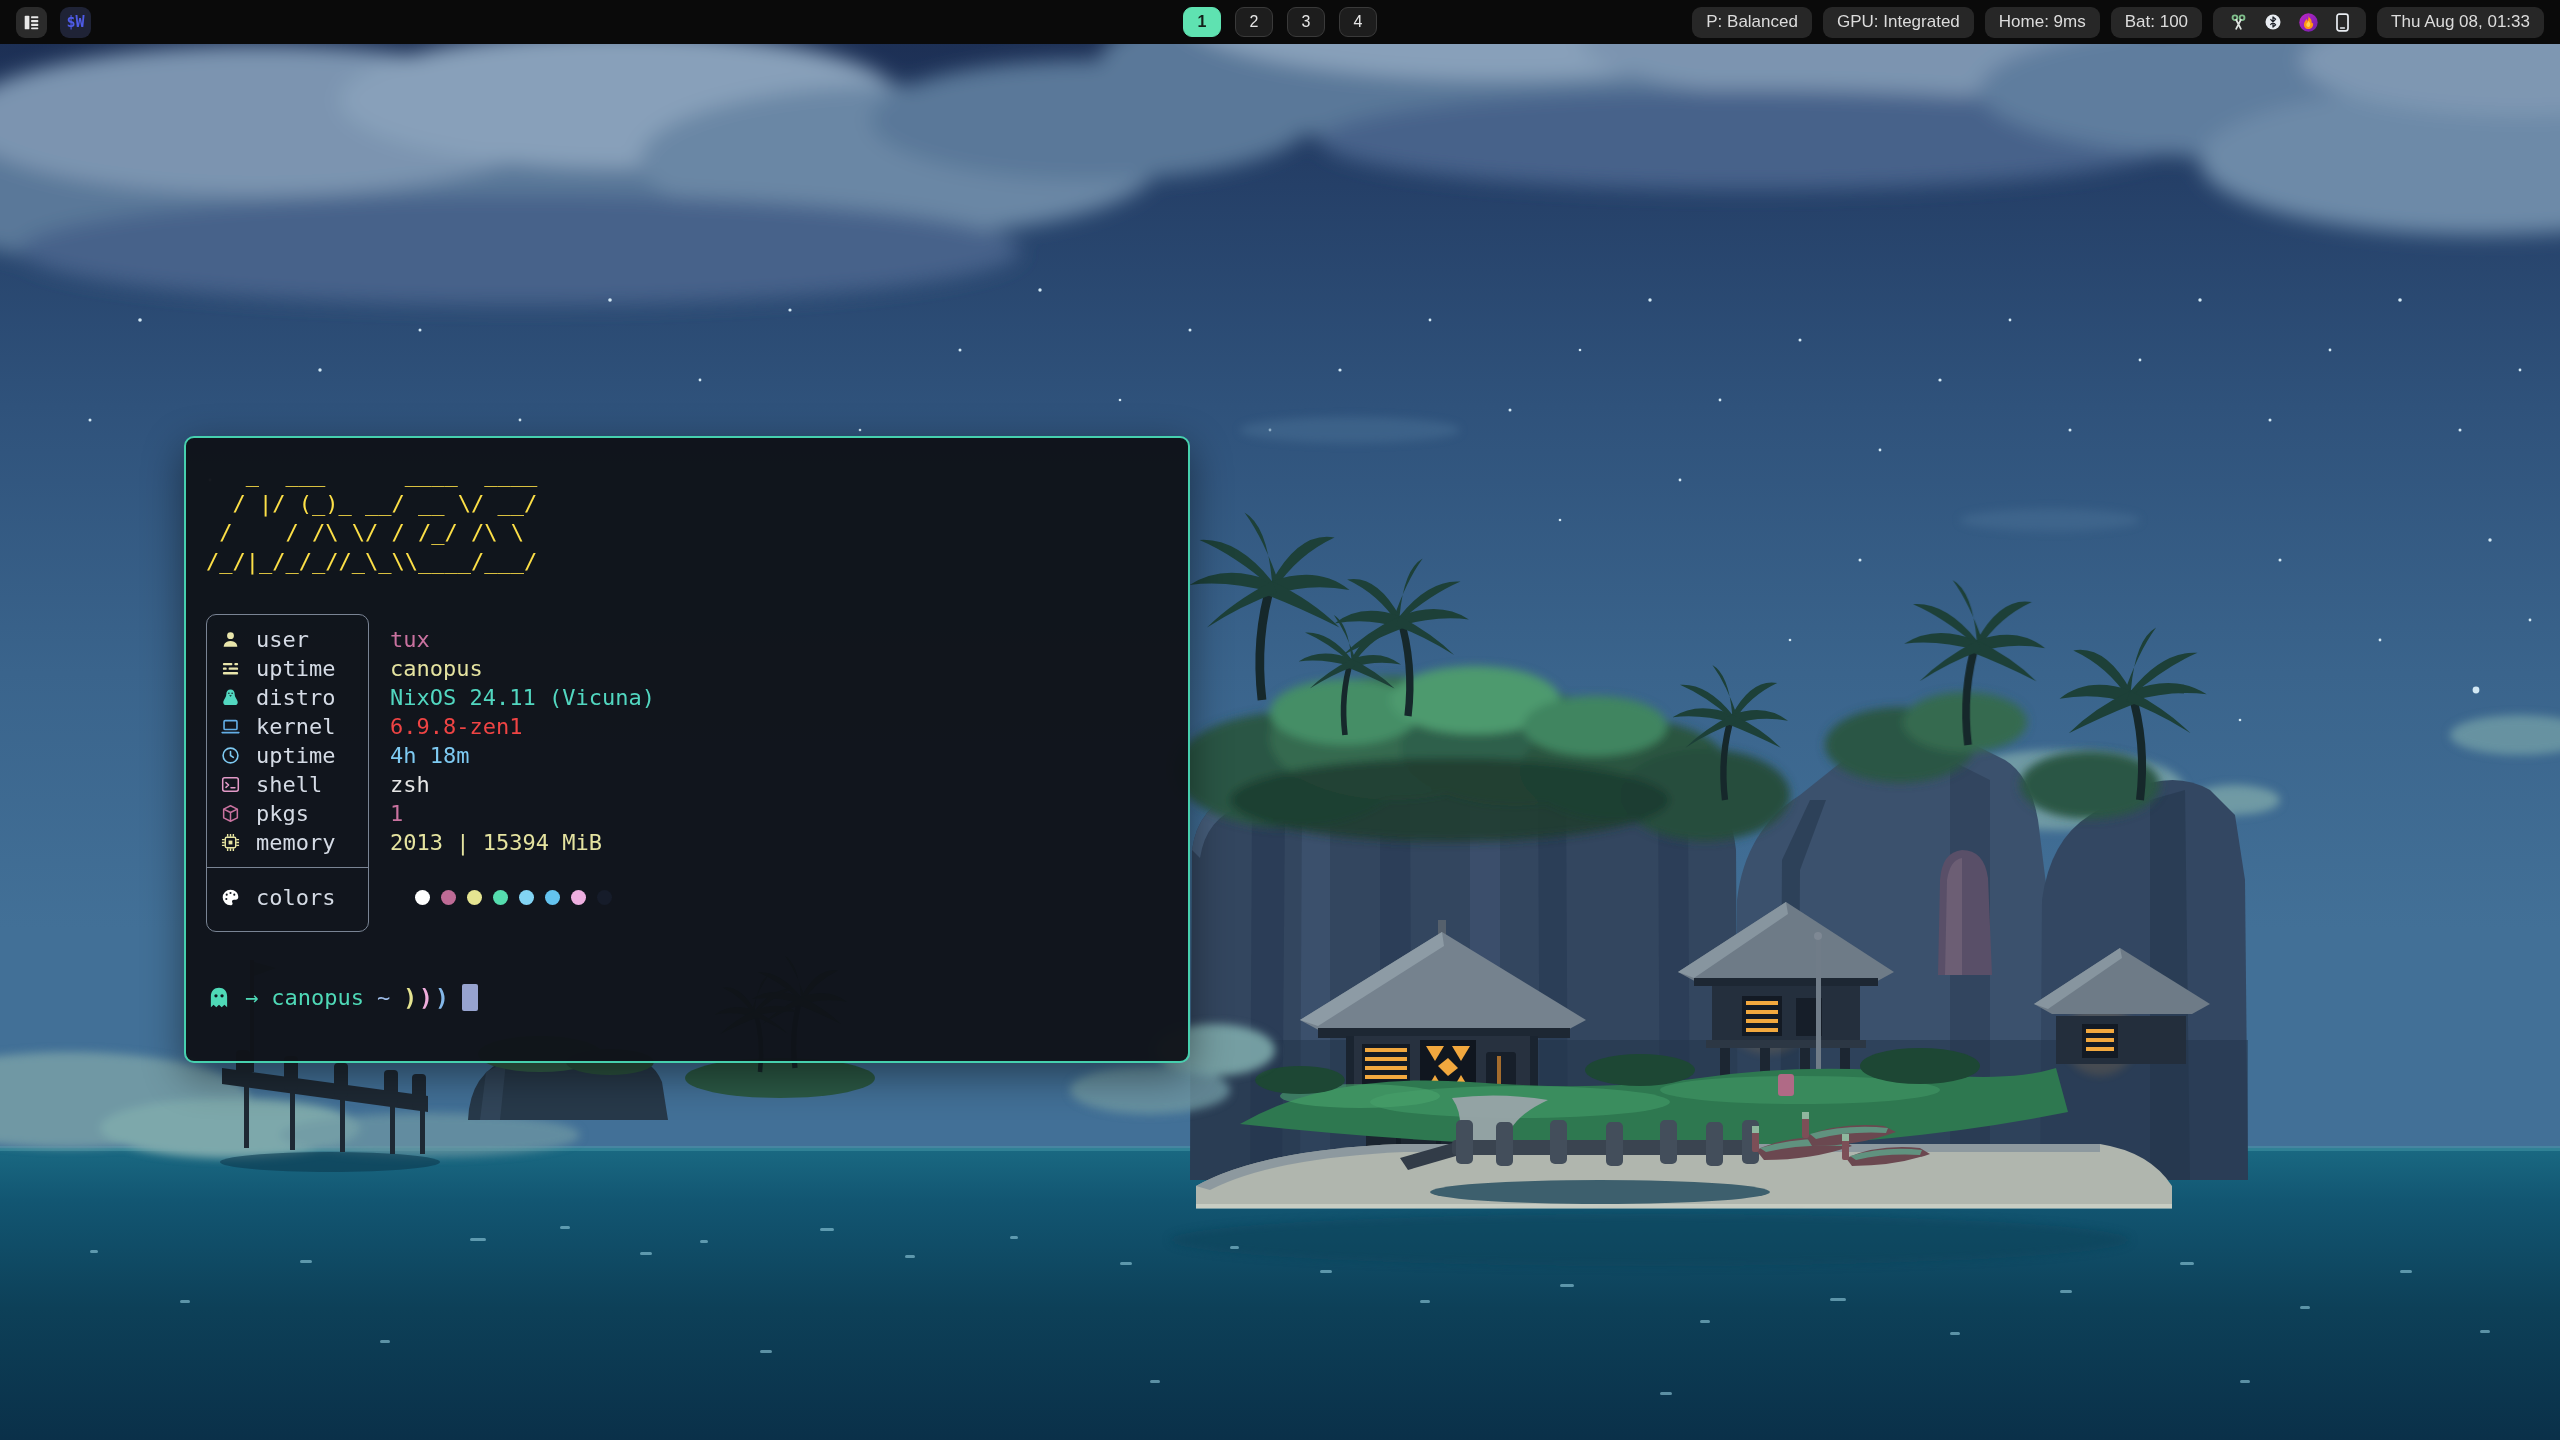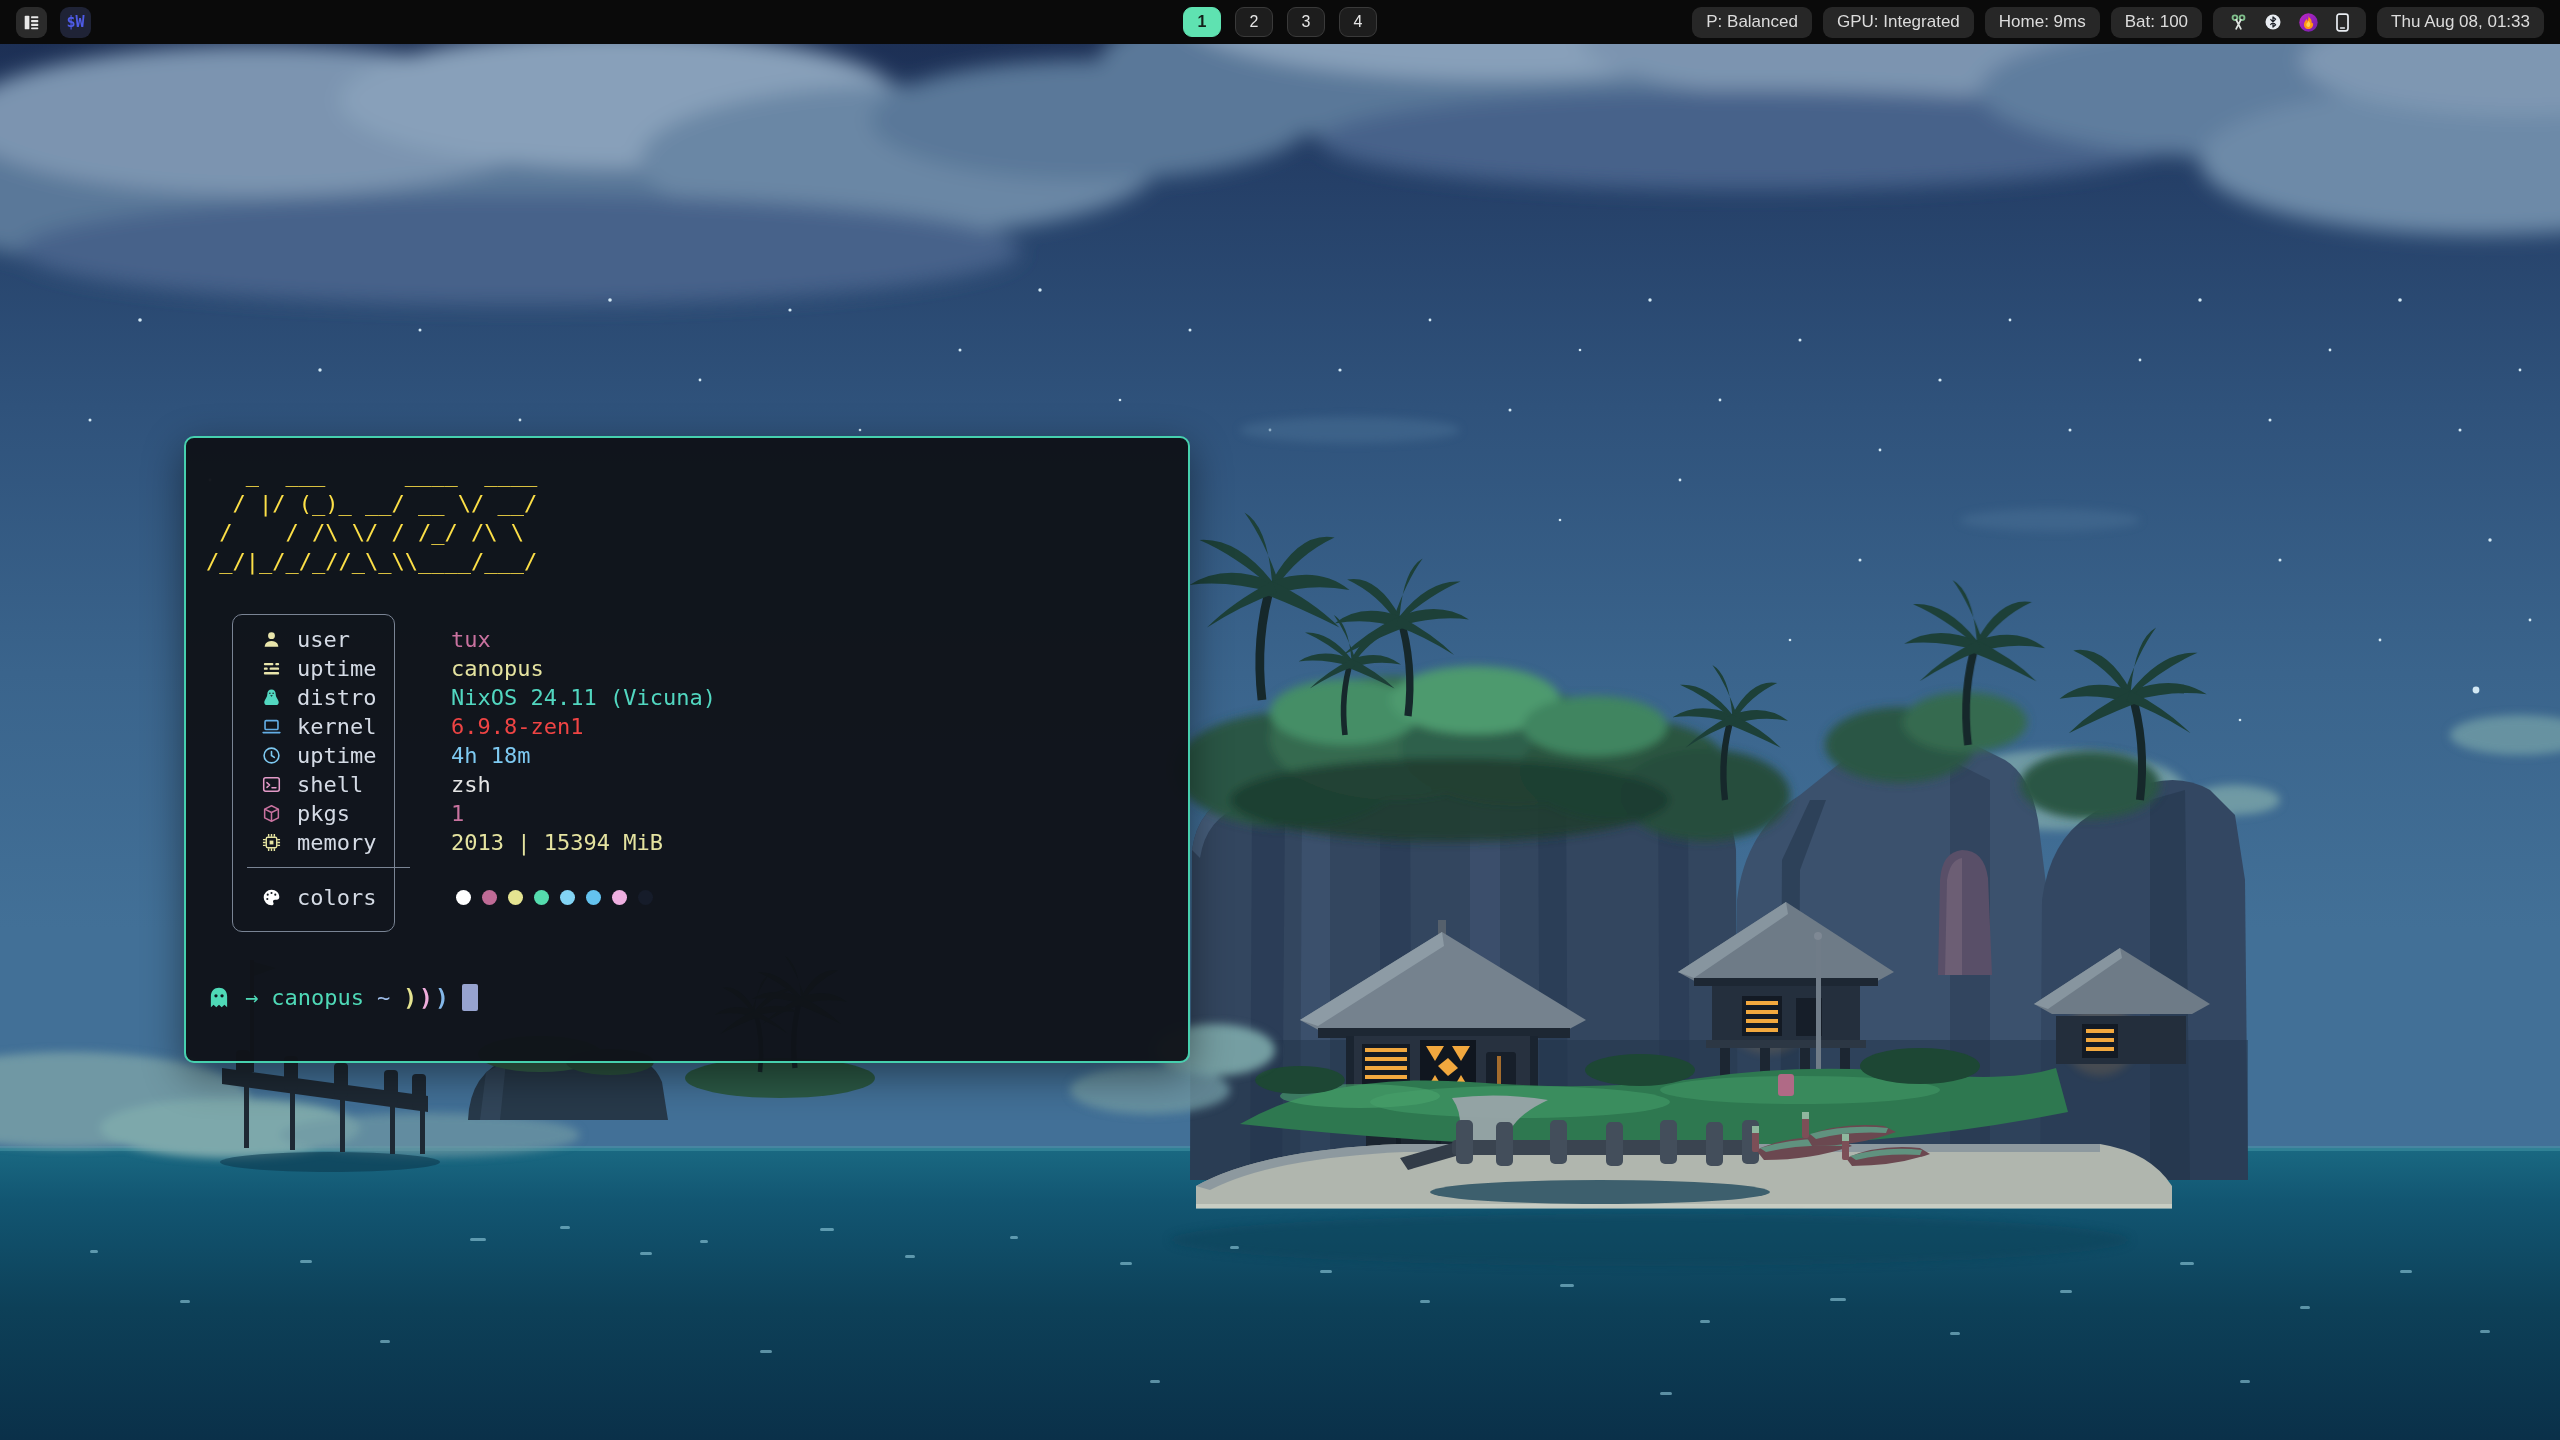--- a/index.html
+++ b/index.html
@@ -28,29 +28,29 @@
   .pill.tray{gap:16px;padding:0 16px;}
   .tray-ic{display:flex;align-items:center;cursor:pointer;}
 
   
   .terminal{position:absolute;left:184px;top:436px;width:1006px;height:627px;
             background:rgba(16,19,25,0.97);border:2.5px solid #46d0ae;border-radius:10px;
             box-sizing:border-box;padding:16px 20px;z-index:10;
             font-family:"DejaVu Sans Mono",monospace;font-size:22px;color:#d5dbe5;
             box-shadow:0 12px 40px rgba(0,0,0,0.45);}
   .ascii{white-space:pre;line-height:29px;color:#fde047;margin-top:6px;}
-  .fetch{position:relative;margin-top:38px;margin-left:26px;padding:11px 0 14px 15px;width:900px;}
+  .fetch{position:relative;margin-top:38px;padding:11px 0 14px 0;width:900px;}
   .fetch-outline{position:absolute;left:0;top:0;width:163px;height:100%;
                  border:1.5px solid #7a8494;border-radius:10px;box-sizing:border-box;}
   .frow{position:relative;display:flex;align-items:center;height:29px;}
   .frow.tall{height:42px;}
   .ficon{width:24px;margin-left:15px;display:flex;align-items:center;}
   .ficon svg{width:19px;height:19px;}
   .flabel{margin-left:11px;}
-  .fvalue{position:absolute;left:204px;white-space:pre;}
+  .fvalue{position:absolute;left:184px;white-space:pre;}
   .fdivider{width:163px;border-top:1.5px solid #7a8494;margin:10px 0 8px 0;}
   .dots{position:absolute;left:209px;display:flex;gap:11px;align-items:center;}
   .dot{width:15px;height:15px;border-radius:50%;display:inline-block;}
   .prompt{margin-top:52px;display:flex;align-items:center;}
   .prompt .ghost{display:flex;margin-right:13px;}
   .p-arrow{color:#4fd9b7;margin-right:13px;}
   .p-host{color:#4fd9b7;margin-right:13px;}
   .p-tilde{color:#9fbce8;margin-right:13px;}
   .chev{font-weight:bold;font-size:23px;margin-right:2px;}
   .cursor{width:16px;height:27px;border-radius:2px;margin-left:11px;}

